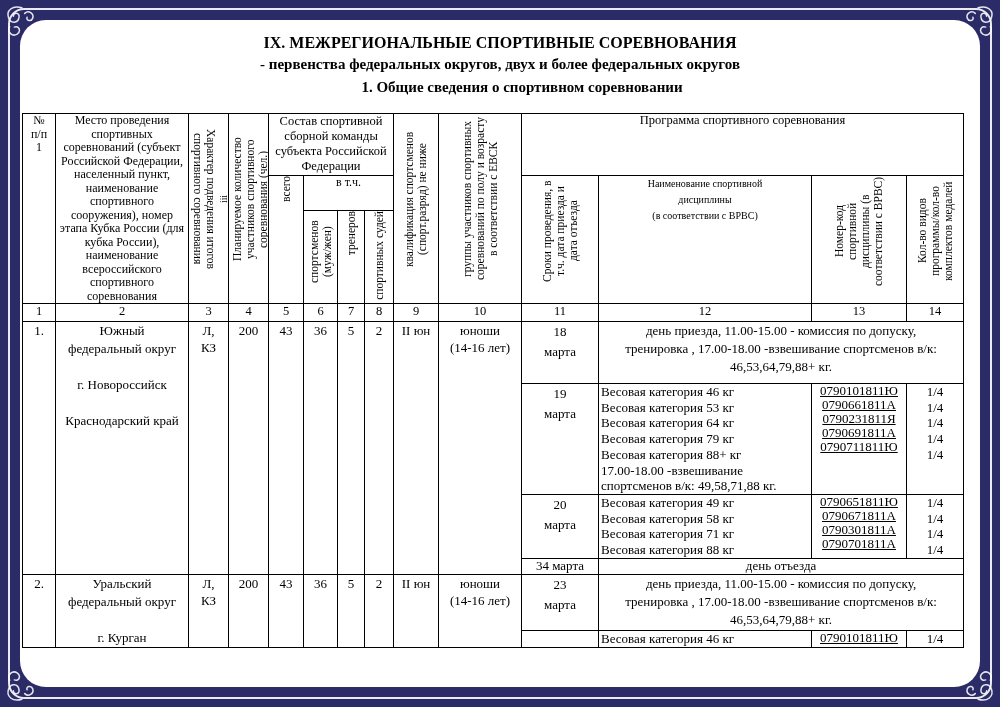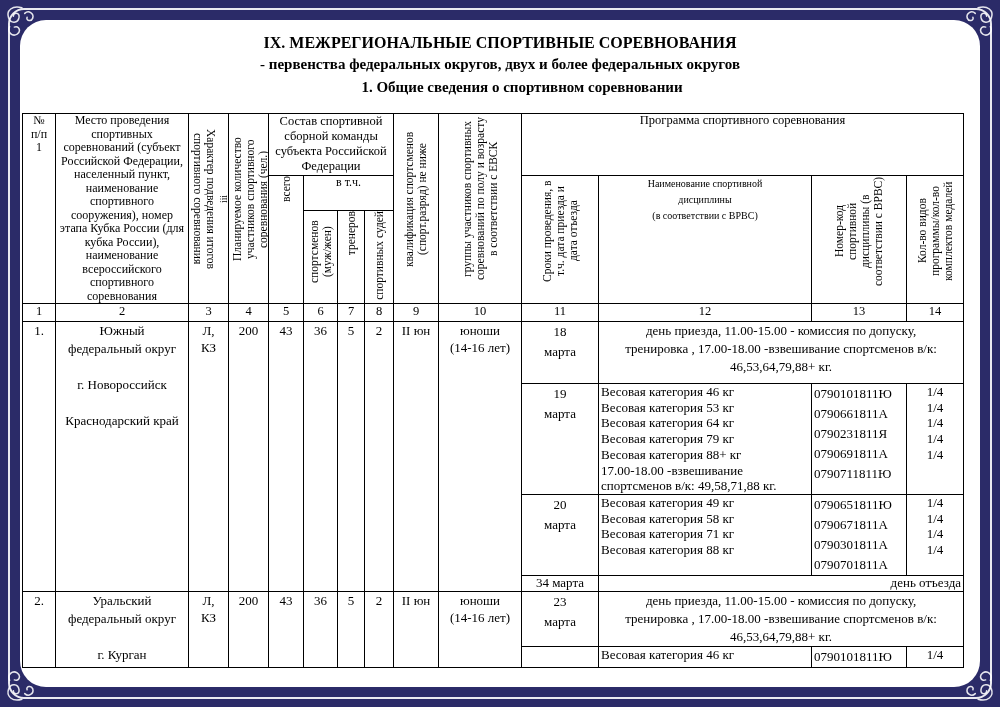--- a/index.html
+++ b/index.html
@@ -47,23 +47,23 @@
     writing-mode:vertical-rl;transform:rotate(180deg);
     display:inline-block;
   }
   th.vert span.h172{height:170px;}
   th.vert span.h112{height:110px;}
   th.vert span.h84{height:82px;}
   .pre{white-space:pre-line;}
   td.num{text-align:center;font-size:12.5px;line-height:15px;vertical-align:middle;}
   td.date{text-align:center;vertical-align:middle;line-height:20px;}
   td.ptext{text-align:center;vertical-align:middle;line-height:18px;}
-  td.ltext{text-align:right;vertical-align:middle;padding-left:5px;margin-left:36px;}
+  td.ltext{text-align:center;vertical-align:middle;padding-left:5px;margin-left:36px;}
   td.disc{text-align:left;padding-left:4px;line-height:15.7px;}
-  td.code{line-height:20px;}
+  td.code{text-align:center;line-height:14px;text-decoration:underline;}
   td.med{text-align:center;line-height:15.7px;}
   td.place{text-align:center;line-height:18px;padding-top:2px;}
   td.stat{text-align:center;padding-top:2px;line-height:17px;}
 </style>
 </head>
 <body>
 
 <div class="orn orn-tl">
   <svg viewBox="0 0 36 36" fill="none" stroke="rgba(255,255,255,0.88)" stroke-width="1.6" stroke-linecap="round">
     <path d="M20 5 C10 2 3 8 6 16 C8 22 16 22 17 15 C17.5 10 11 9.5 11 14"></path>

